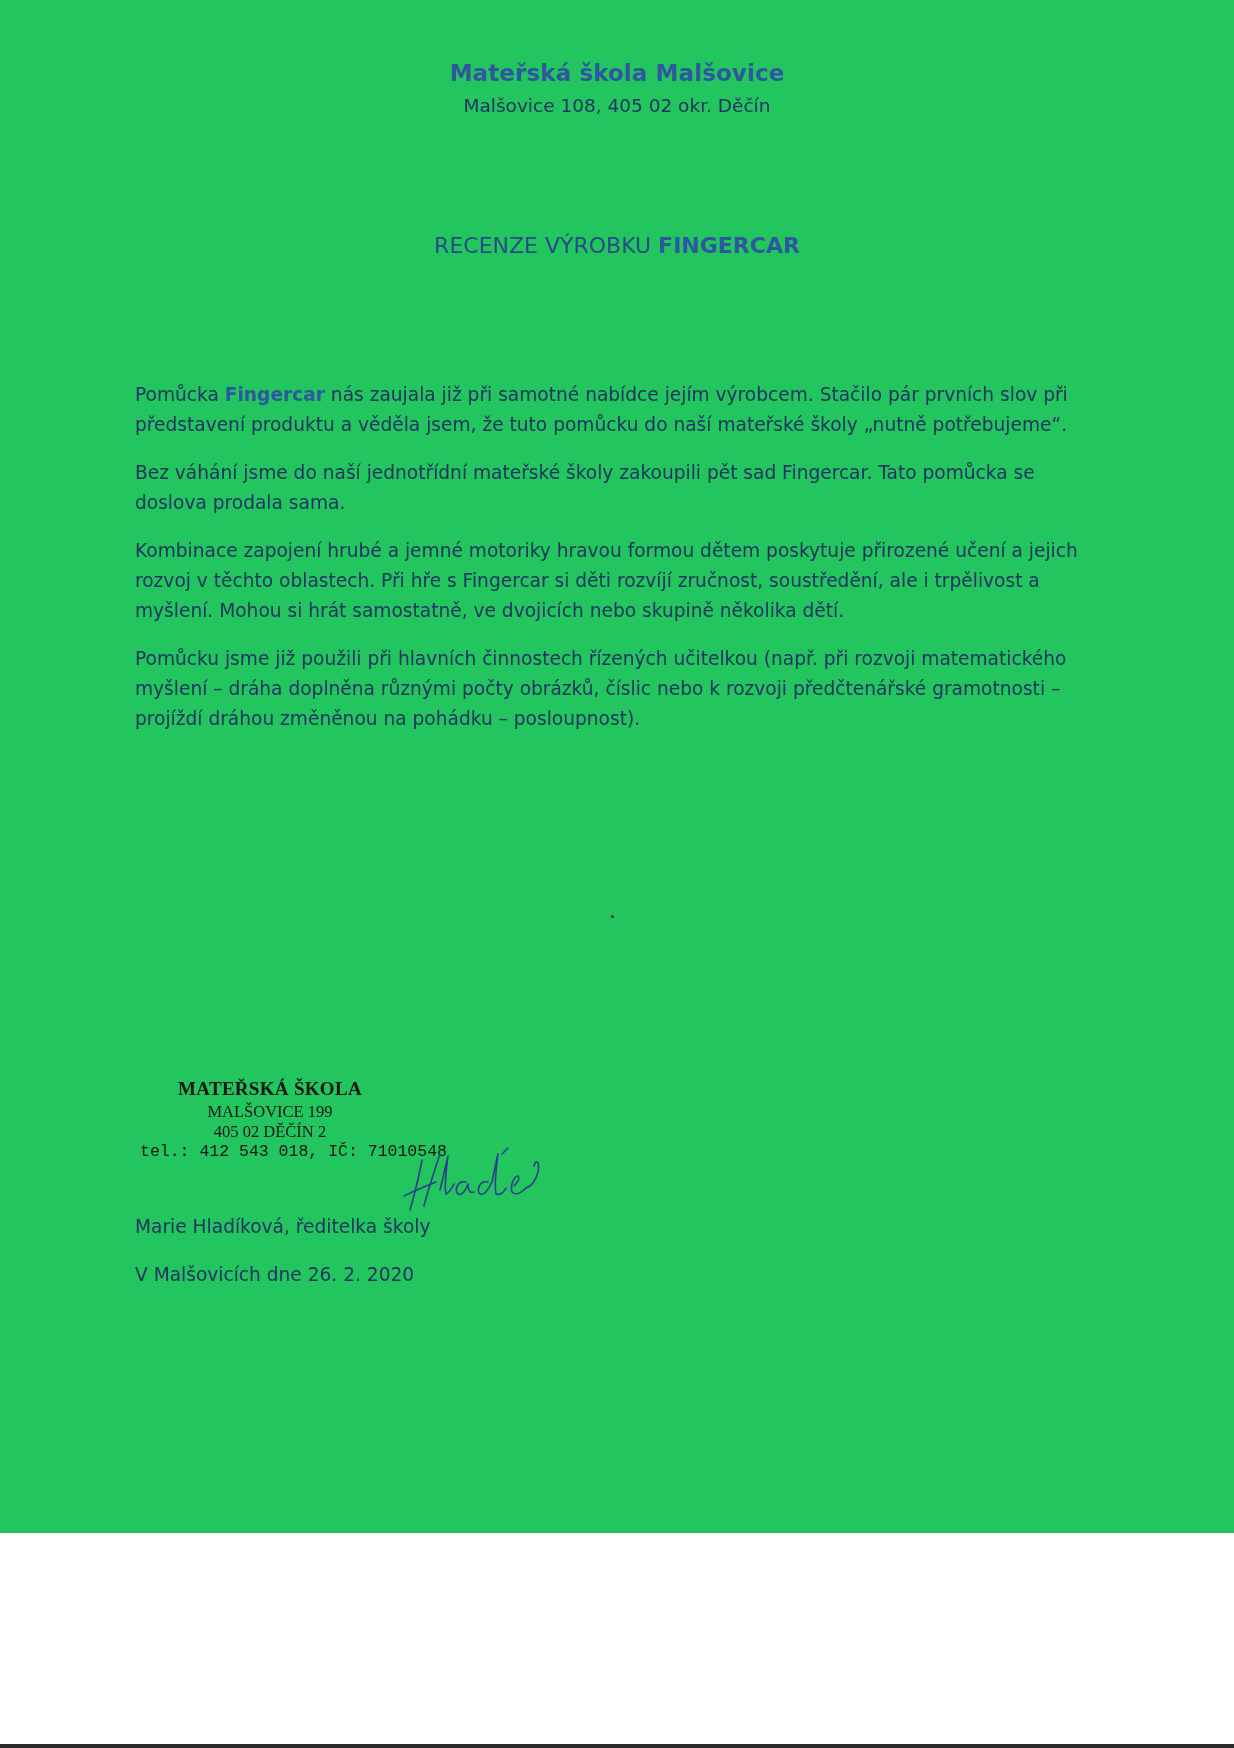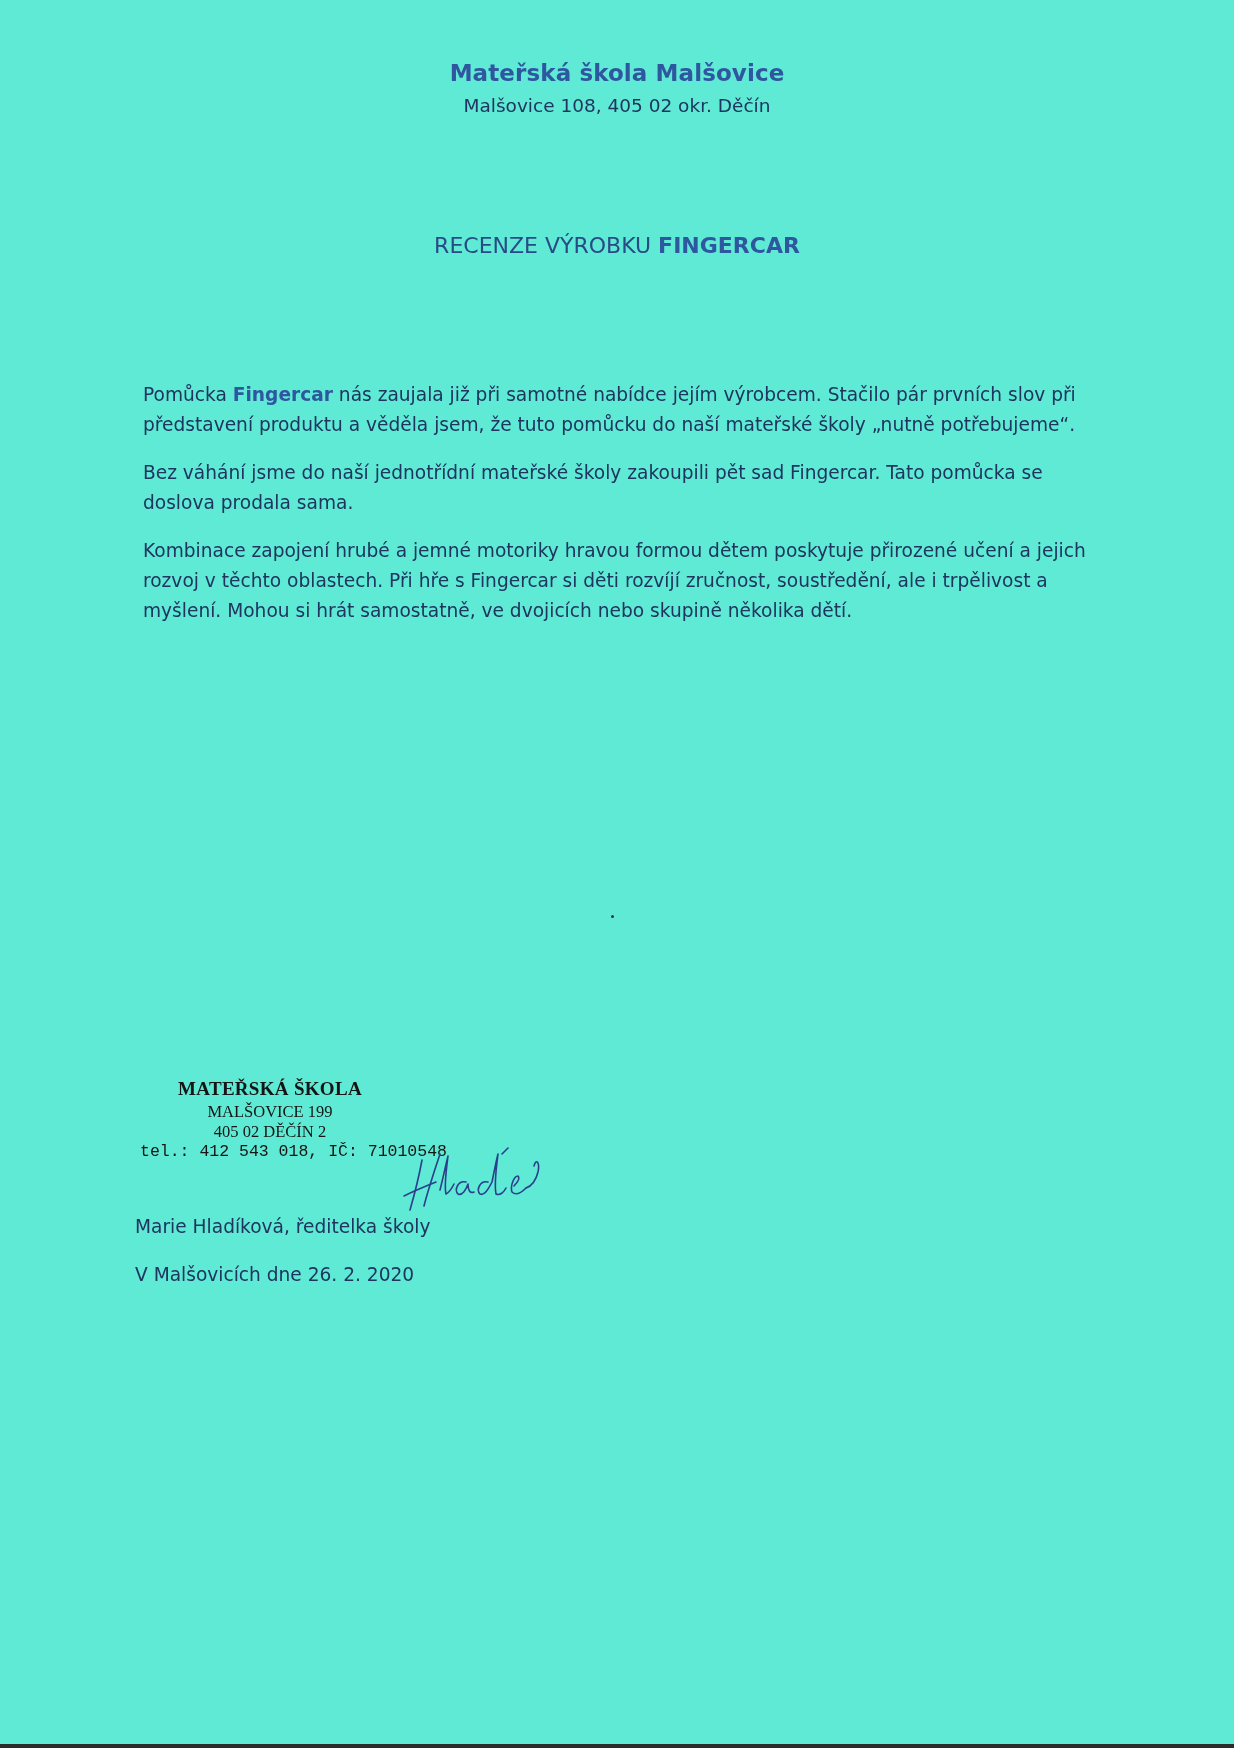--- a/index.html
+++ b/index.html
@@ -12,22 +12,22 @@
     height: 1748px;
     position: relative;
     overflow: hidden;
     font-family: "DejaVu Sans", "Liberation Sans", sans-serif;
     color: #1f3560;
   }
   .page {
     position: absolute;
     left: 0; top: 0;
     width: 1234px;
-    height: 1744px;
-    background: #5eead4;
+    height: 1533px;
+    background: #22c55e;
   }
   .bottom-strip {
     position: absolute;
     left: 0; bottom: 0;
     width: 1234px;
     height: 4px;
     background: #2b2b2b;
   }
   .letterhead-name {
     position: absolute;
@@ -62,21 +62,21 @@
   .body {
     position: absolute;
     left: 135px;
     top: 380px;
     width: 960px;
     font-size: 18.6px;
     line-height: 30px;
     color: #1f3560;
   }
   .body p {
-    margin: 0 0 18px 8px;
+    margin: 0 0 18px 0;
   }
   .body b {
     color: #2f57a0;
   }
   .closing {
     position: absolute;
     left: 135px;
     top: 928px;
     font-size: 18.6px;
     line-height: 30px;
@@ -133,20 +133,21 @@
 
   <div class="letterhead-name">Mateřská škola Malšovice</div>
   <div class="letterhead-address">Malšovice 108, 405 02 okr. Děčín</div>
 
   <div class="doc-title"><span>RECENZE VÝROBKU </span><span class="product">FINGERCAR</span></div>
 
   <div class="body">
     <p><span>Pomůcka </span><b>Fingercar</b><span> nás zaujala již při samotné nabídce jejím výrobcem. Stačilo pár prvních slov při představení produktu a věděla jsem, že tuto pomůcku do naší mateřské školy „nutně potřebujeme“.</span></p>
     <p>Bez váhání jsme do naší jednotřídní mateřské školy zakoupili pět sad Fingercar. Tato pomůcka se doslova prodala sama.</p>
     <p>Kombinace zapojení hrubé a jemné motoriky hravou formou dětem poskytuje přirozené učení a jejich rozvoj v těchto oblastech. Při hře s Fingercar si děti rozvíjí zručnost, soustředění, ale i trpělivost a myšlení. Mohou si hrát samostatně, ve dvojicích nebo skupině několika dětí.</p>
+    <p>Pomůcku jsme již použili při hlavních činnostech řízených učitelkou (např. při rozvoji matematického myšlení – dráha doplněna různými počty obrázků, číslic nebo k rozvoji předčtenářské gramotnosti – projíždí dráhou změněnou na pohádku – posloupnost).</p>
   </div>
 
   <div class="stray-dot"></div>
 
 
   <div class="stamp">
     <div class="s1">MATEŘSKÁ ŠKOLA</div>
     <div class="s2">MALŠOVICE 199</div>
     <div class="s3">405 02 DĚČÍN 2</div>
     <div class="s4">tel.: 412 543 018, IČ: 71010548</div>

